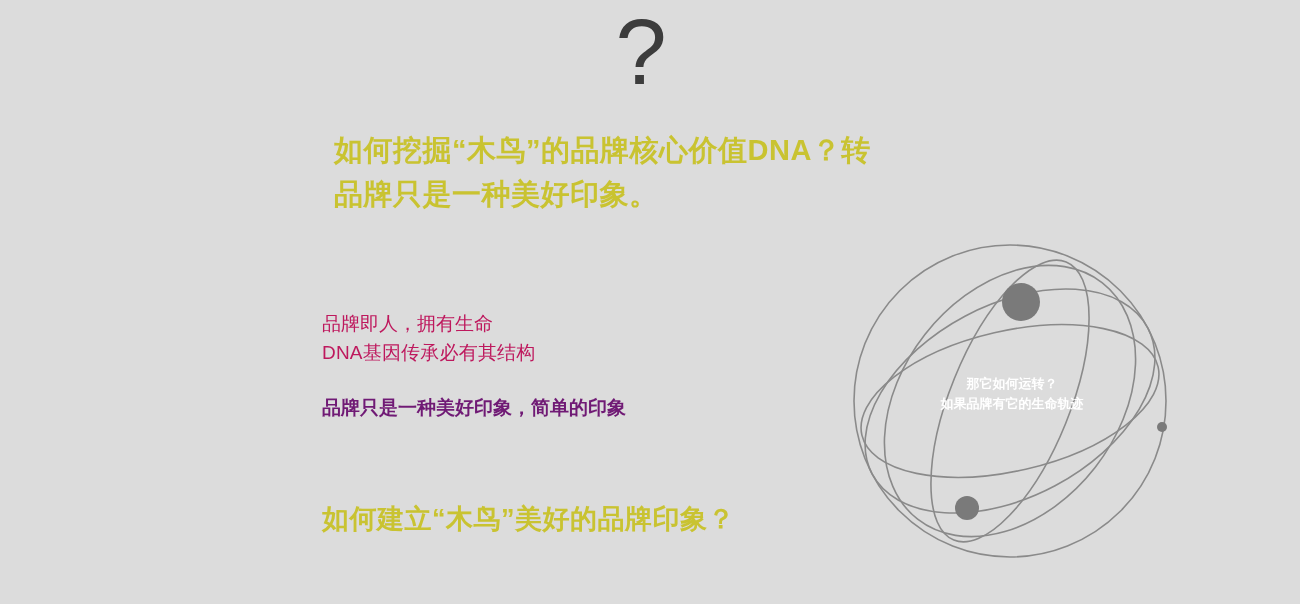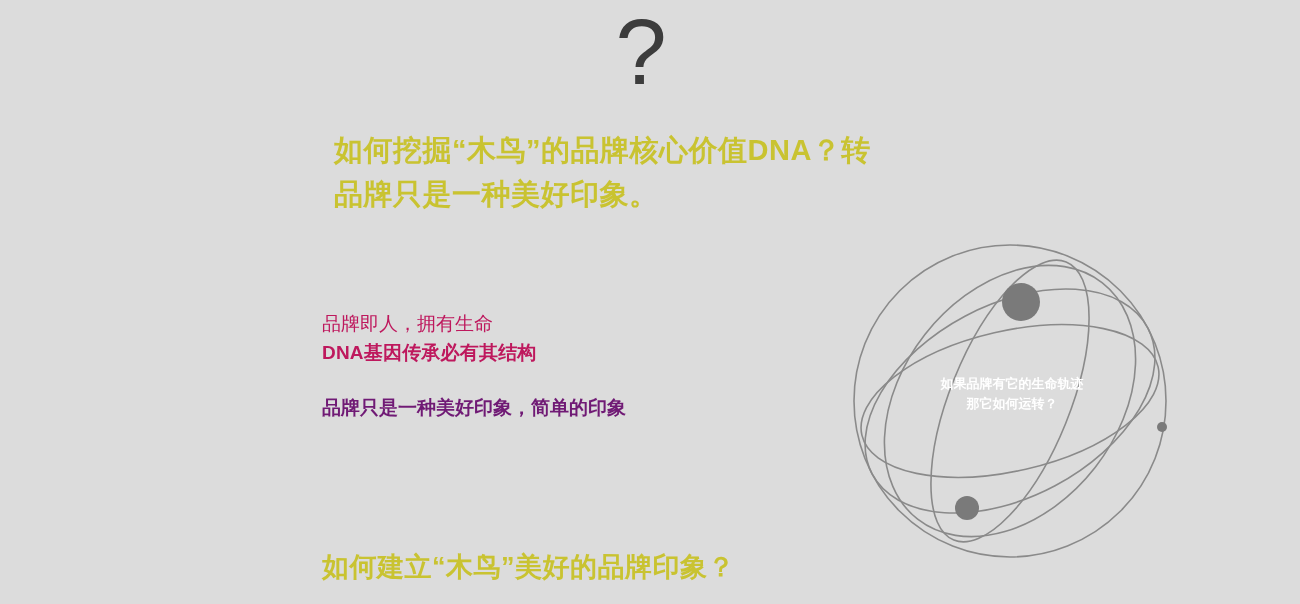--- a/index.html
+++ b/index.html
@@ -55,21 +55,21 @@
     left: 322px;
     top: 309px;
     width: 560px;
   }
   .body-line {
     font-size: 19px;
     line-height: 29px;
     color: #be185d;
     white-space: pre;
   }
-  .body-line.dna { letter-spacing: 0.2px; font-weight: bold; }
+  .body-line.dna { letter-spacing: 0.2px; }
   .spacer { height: 26px; }
   .sub-label {
     font-size: 19px;
     line-height: 29px;
     color: #c9c331;
     font-weight: 400;
     white-space: pre;
   }
   .body-line.bold {
     font-weight: 700;
@@ -80,21 +80,20 @@
   .cta {
     position: absolute;
     left: 322px;
     top: 500px;
     font-size: 27px;
     line-height: 38px;
     font-weight: 700;
     color: #c9c331;
     letter-spacing: 0.5px;
     white-space: pre;
-    margin-top: 48px;
   }
 
   
   .sphere {
     position: absolute;
     left: 838px;
     top: 228px;
     width: 348px;
     height: 348px;
   }
@@ -147,17 +146,17 @@
       </g>
       <g fill="#7a7a7a" stroke="none">
         <circle cx="183" cy="74" r="19"></circle>
         <circle cx="129" cy="280" r="12"></circle>
         <circle cx="324" cy="199" r="5"></circle>
       </g>
     </svg>
   </div>
 
   <div class="sphere-caption">
+    <span class="cln">那它如何运转？</span>
     <span class="cln">如果品牌有它的生命轨迹</span>
-    <span class="cln">那它如何运转？</span>
   </div>
 
 </div>
 
 </body></html>

